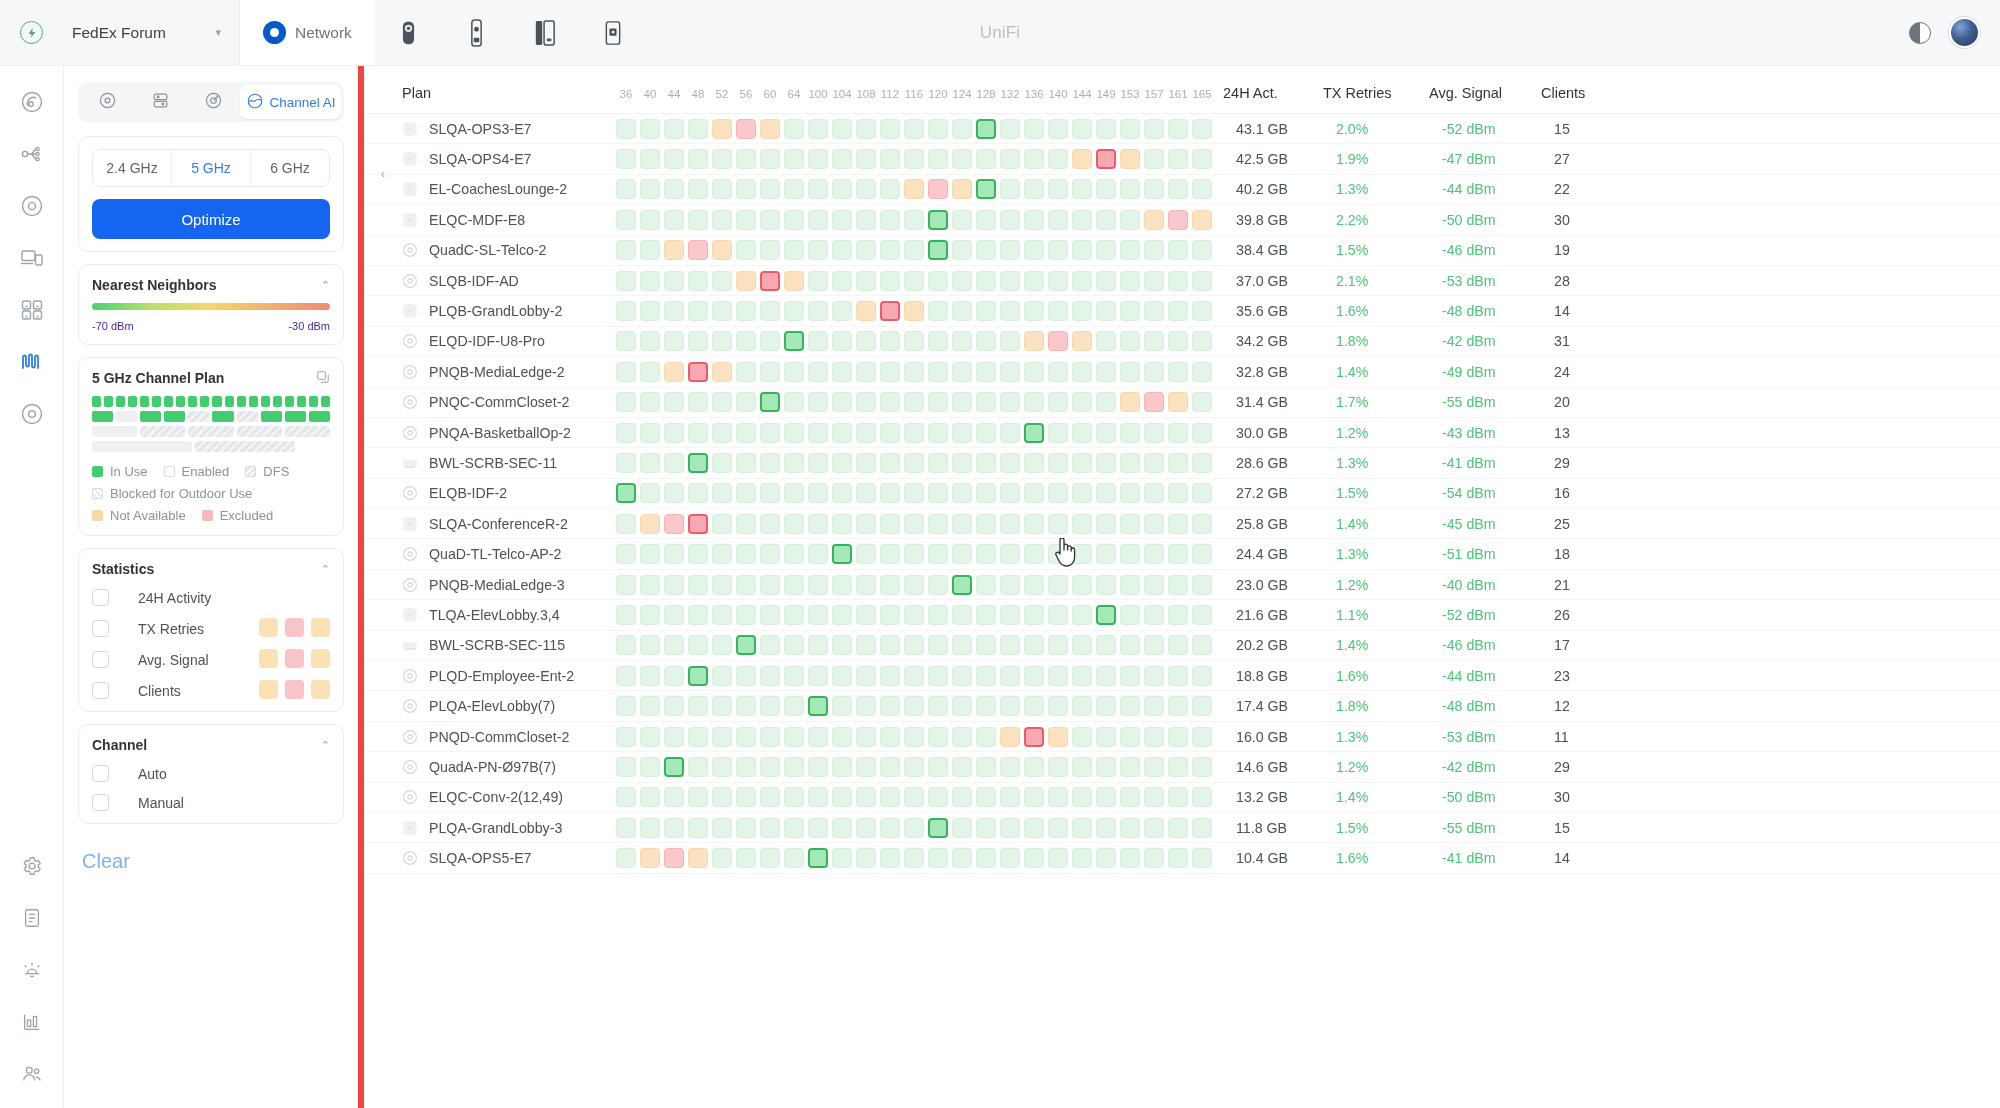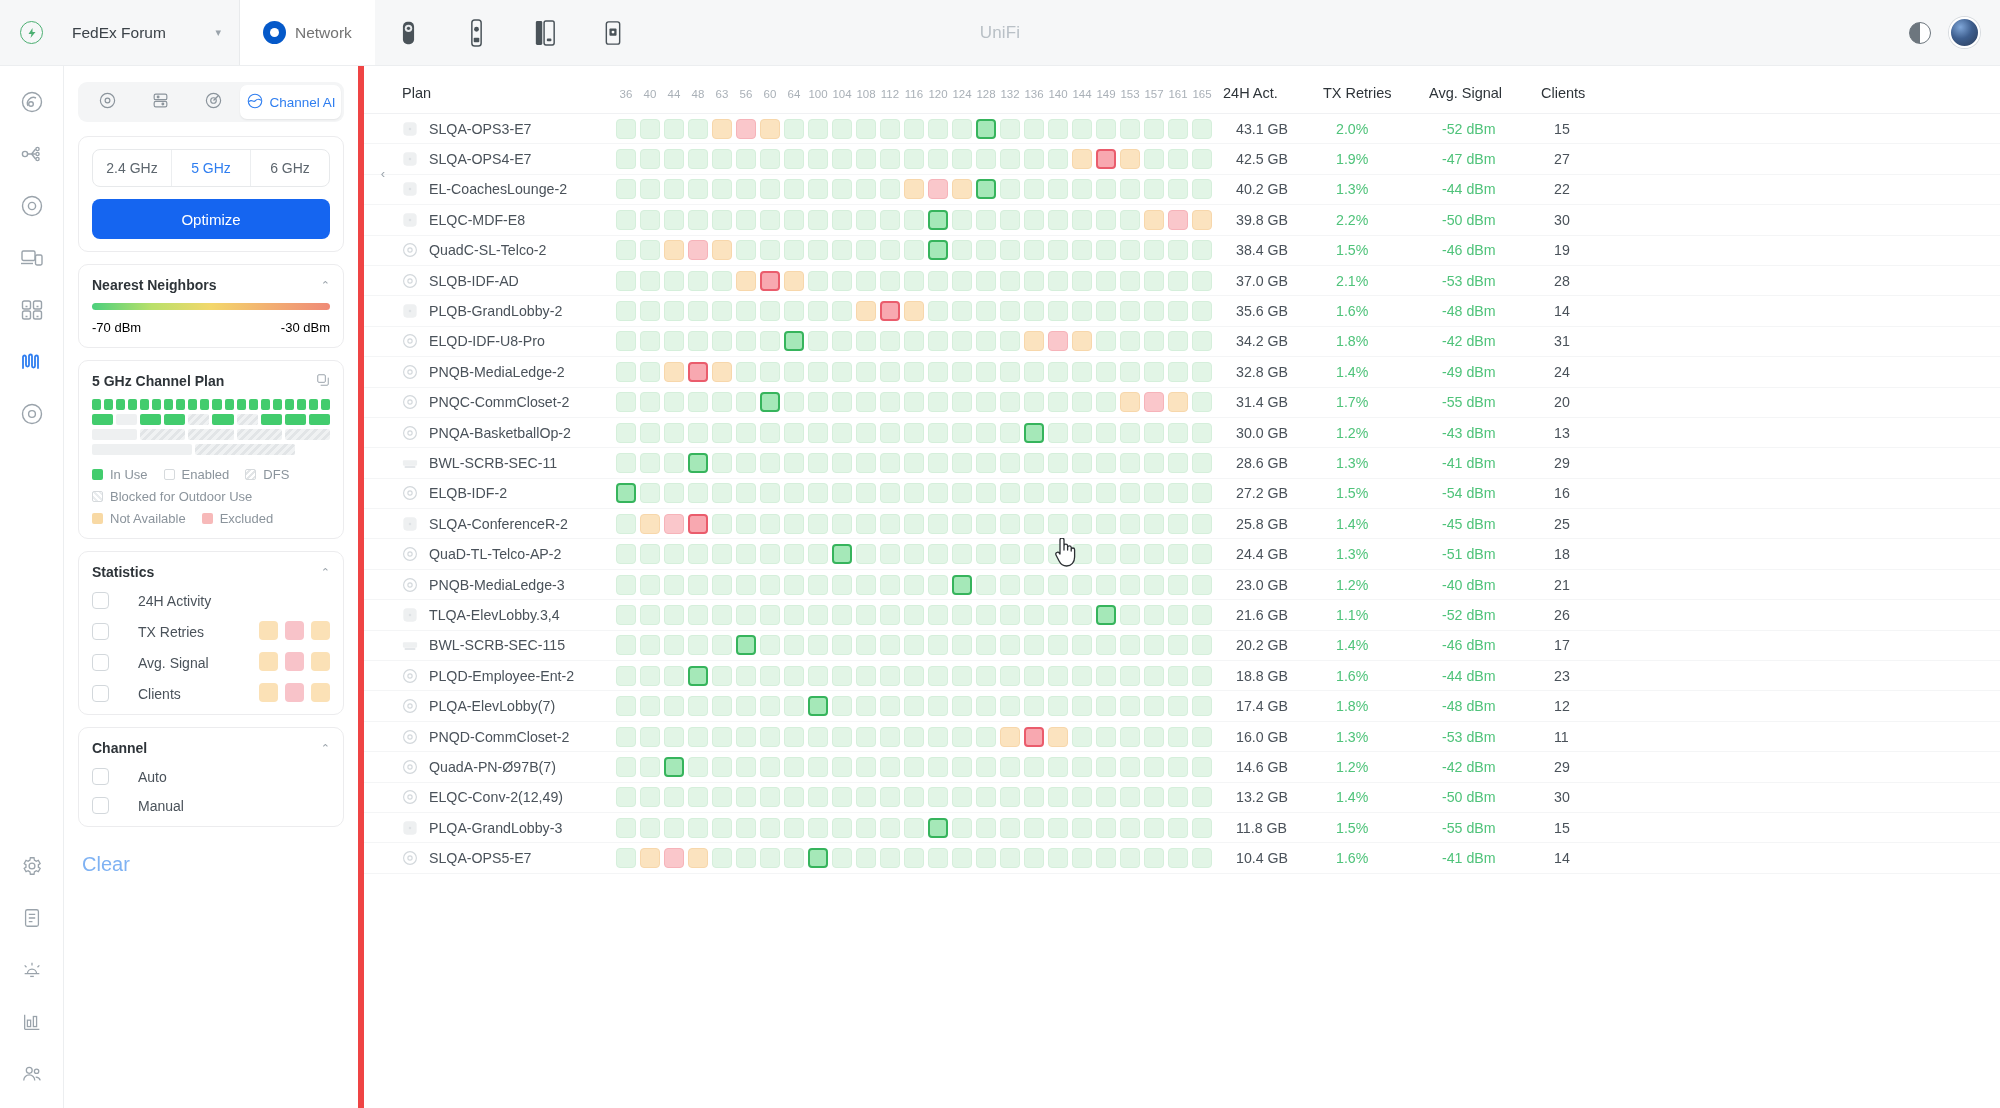--- a/index.html
+++ b/index.html
@@ -125,21 +125,21 @@
     color: #fff; font-size: 15px; display: flex; align-items: center; justify-content: center;
     cursor: pointer; border: none;
   }
   .card-head { display: flex; align-items: center; justify-content: space-between; margin-bottom: 10px;}
   .card-title { font-size: 14px; font-weight: bold; color: #2e3439; }
   .caret { color: #9aa3ab; font-size: 11px; cursor: pointer; }
   .gradbar {
     height: 7px; border-radius: 4px; margin: 4px 0 10px 0;
     background: linear-gradient(90deg,#4cd07d 0%,#b9e06a 25%,#f3d76b 50%,#f2ae72 75%,#ef8a77 100%);
   }
-  .grad-labels { display: flex; justify-content: space-between; font-size: 13px; color: #000000; }
+  .grad-labels { display: flex; justify-content: space-between; font-size: 11px; color: #4c1d95; }
 
   .plan-grid { margin: 4px 0 12px 0; }
   .plan-row { display: flex; gap: 3px; margin-bottom: 4px; }
   .pc { height: 11px; border-radius: 2px; }
   .pc.green { background: #42cc6d; }
   .pc.empty { background: #eef0f1; }
   .pc.dfs { background: repeating-linear-gradient(135deg,#f0f2f3 0 3px,#e2e5e7 3px 6px); }
 
   .legend-line { display: flex; align-items: center; gap: 7px; margin-top: 7px; font-size: 13px; color: #8b949c; flex-wrap: wrap;}
   .sw { width: 11px; height: 11px; border-radius: 2px; flex: none; }
@@ -564,21 +564,21 @@
     <div class="main">
       <div class="collapse-btn">‹</div>
 
       <div class="thead">
         <div class="th-name">Plan</div>
         <div class="th-chans" id="chan-head">
             <div class="th-ch">36</div>
             <div class="th-ch">40</div>
             <div class="th-ch">44</div>
             <div class="th-ch">48</div>
-            <div class="th-ch">63</div>
+            <div class="th-ch">52</div>
             <div class="th-ch">56</div>
             <div class="th-ch">60</div>
             <div class="th-ch">64</div>
             <div class="th-ch">100</div>
             <div class="th-ch">104</div>
             <div class="th-ch">108</div>
             <div class="th-ch">112</div>
             <div class="th-ch">116</div>
             <div class="th-ch">120</div>
             <div class="th-ch">124</div>

